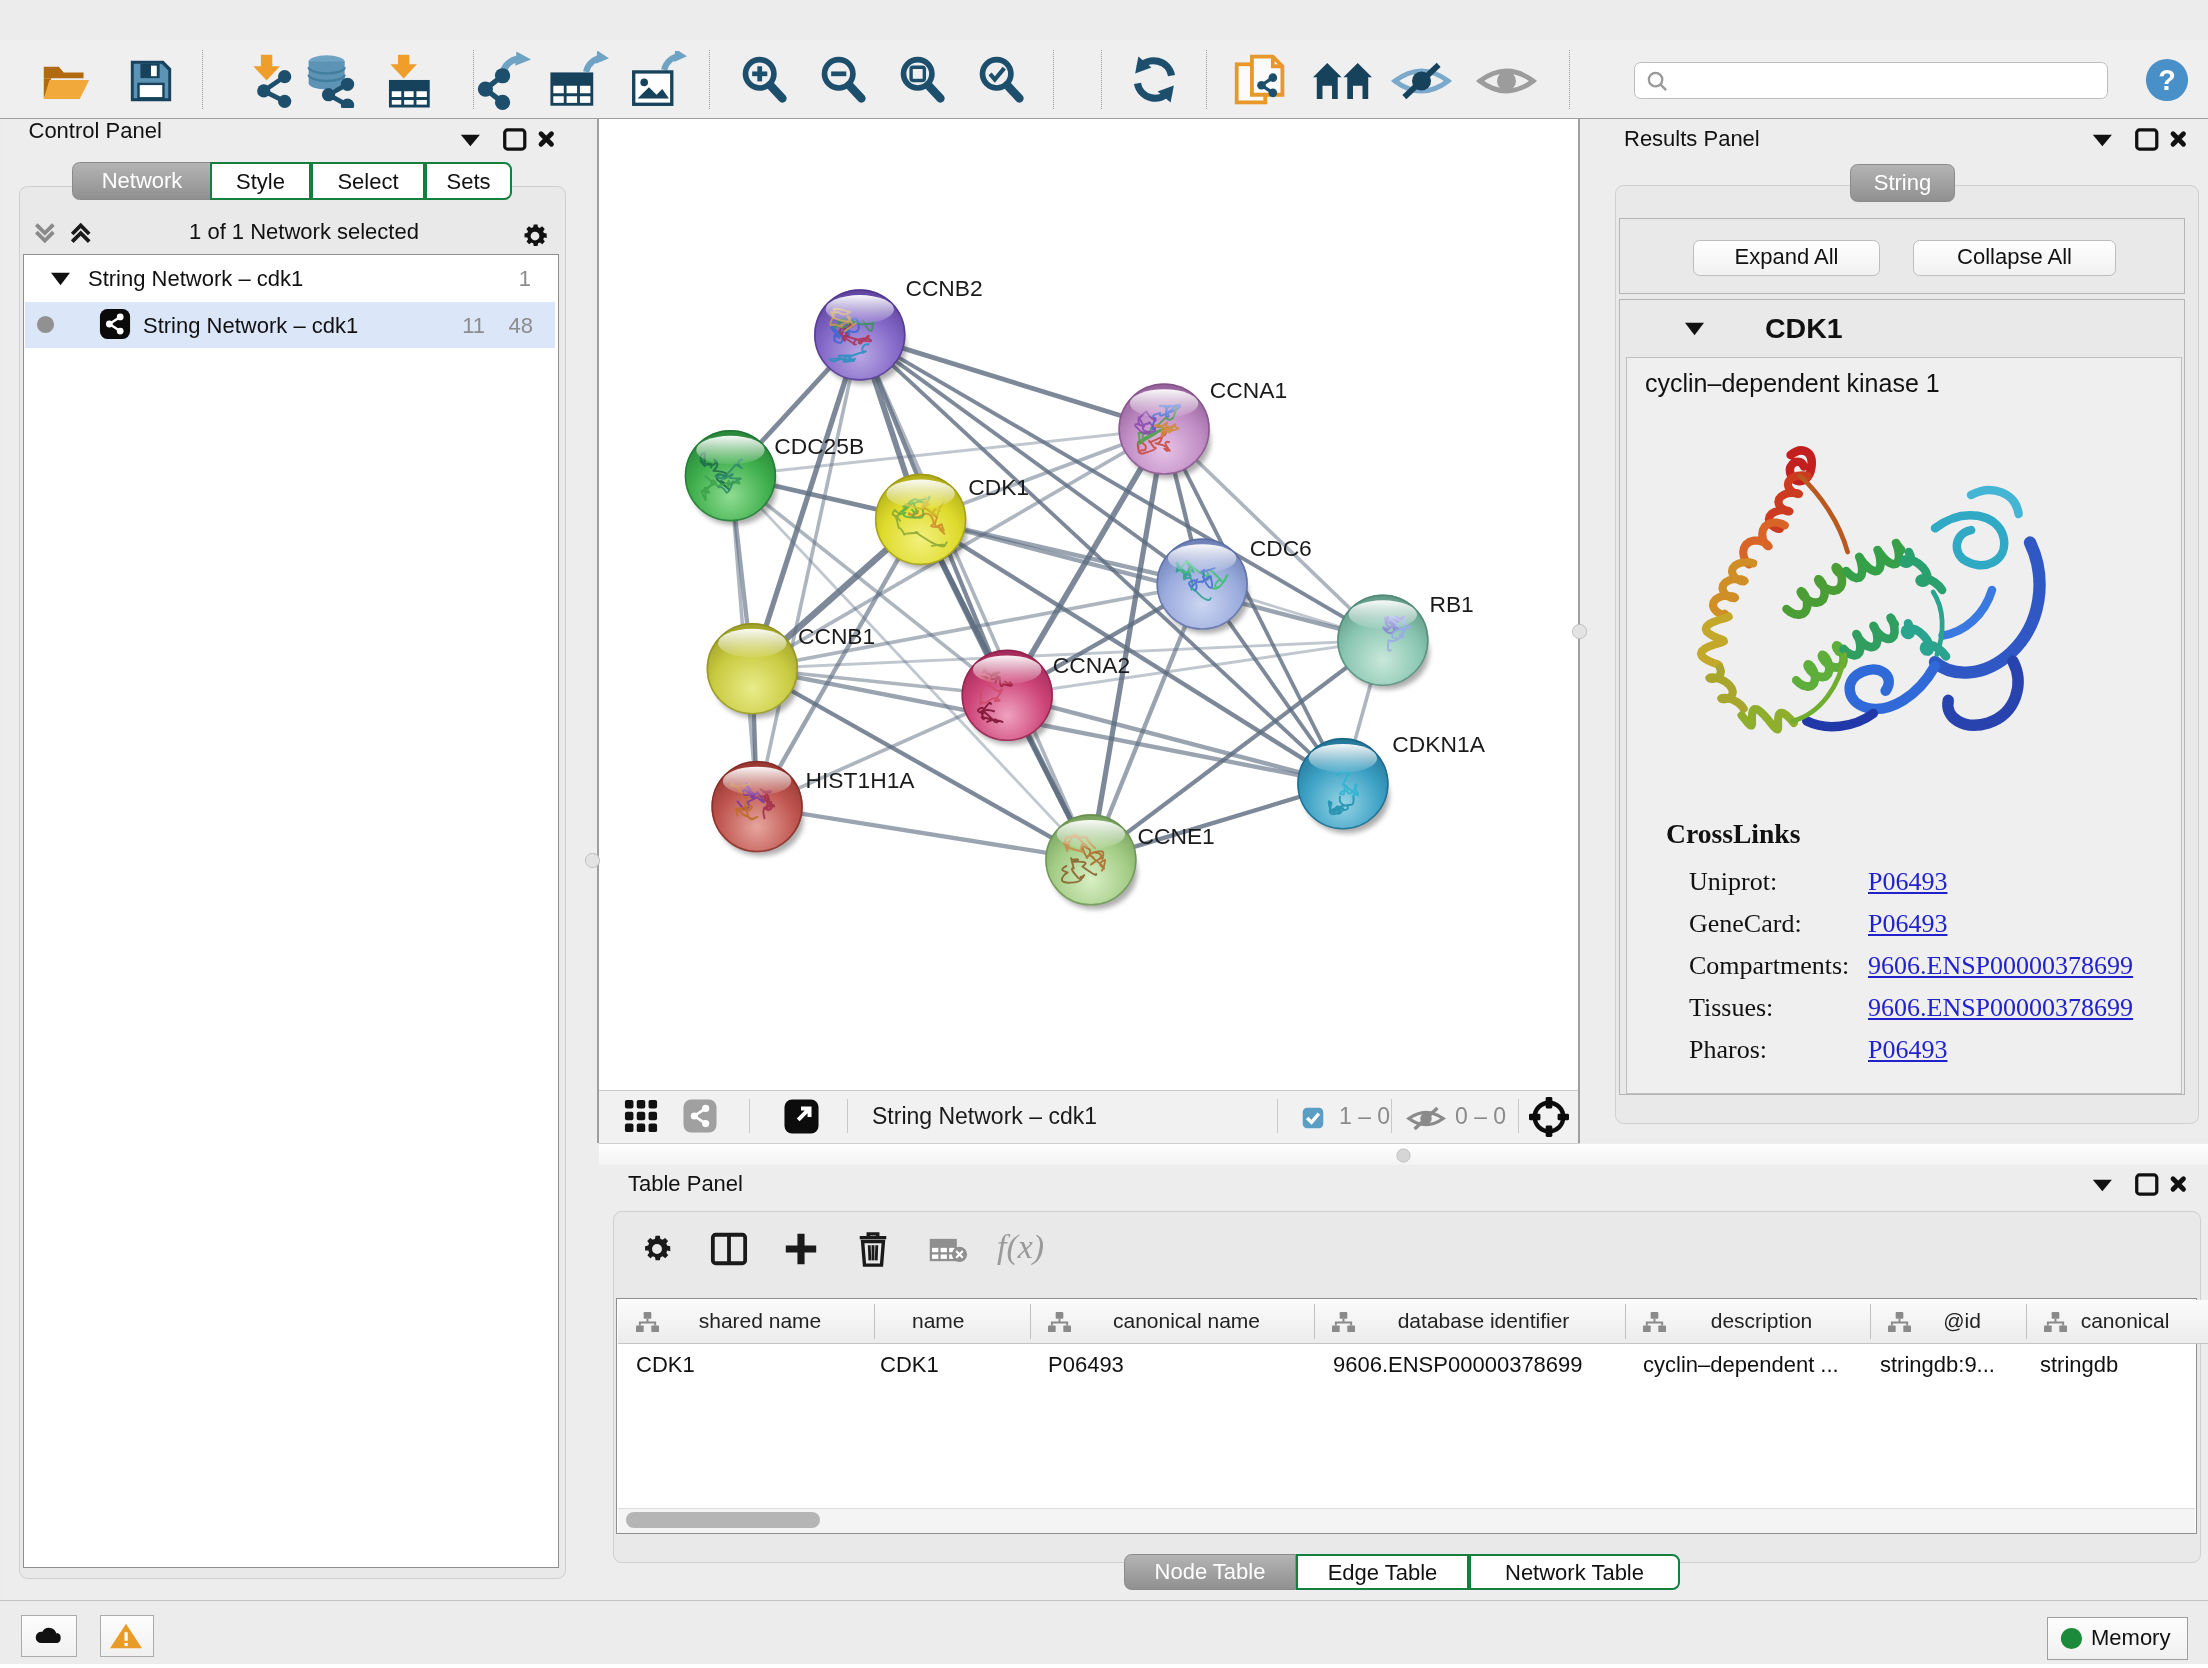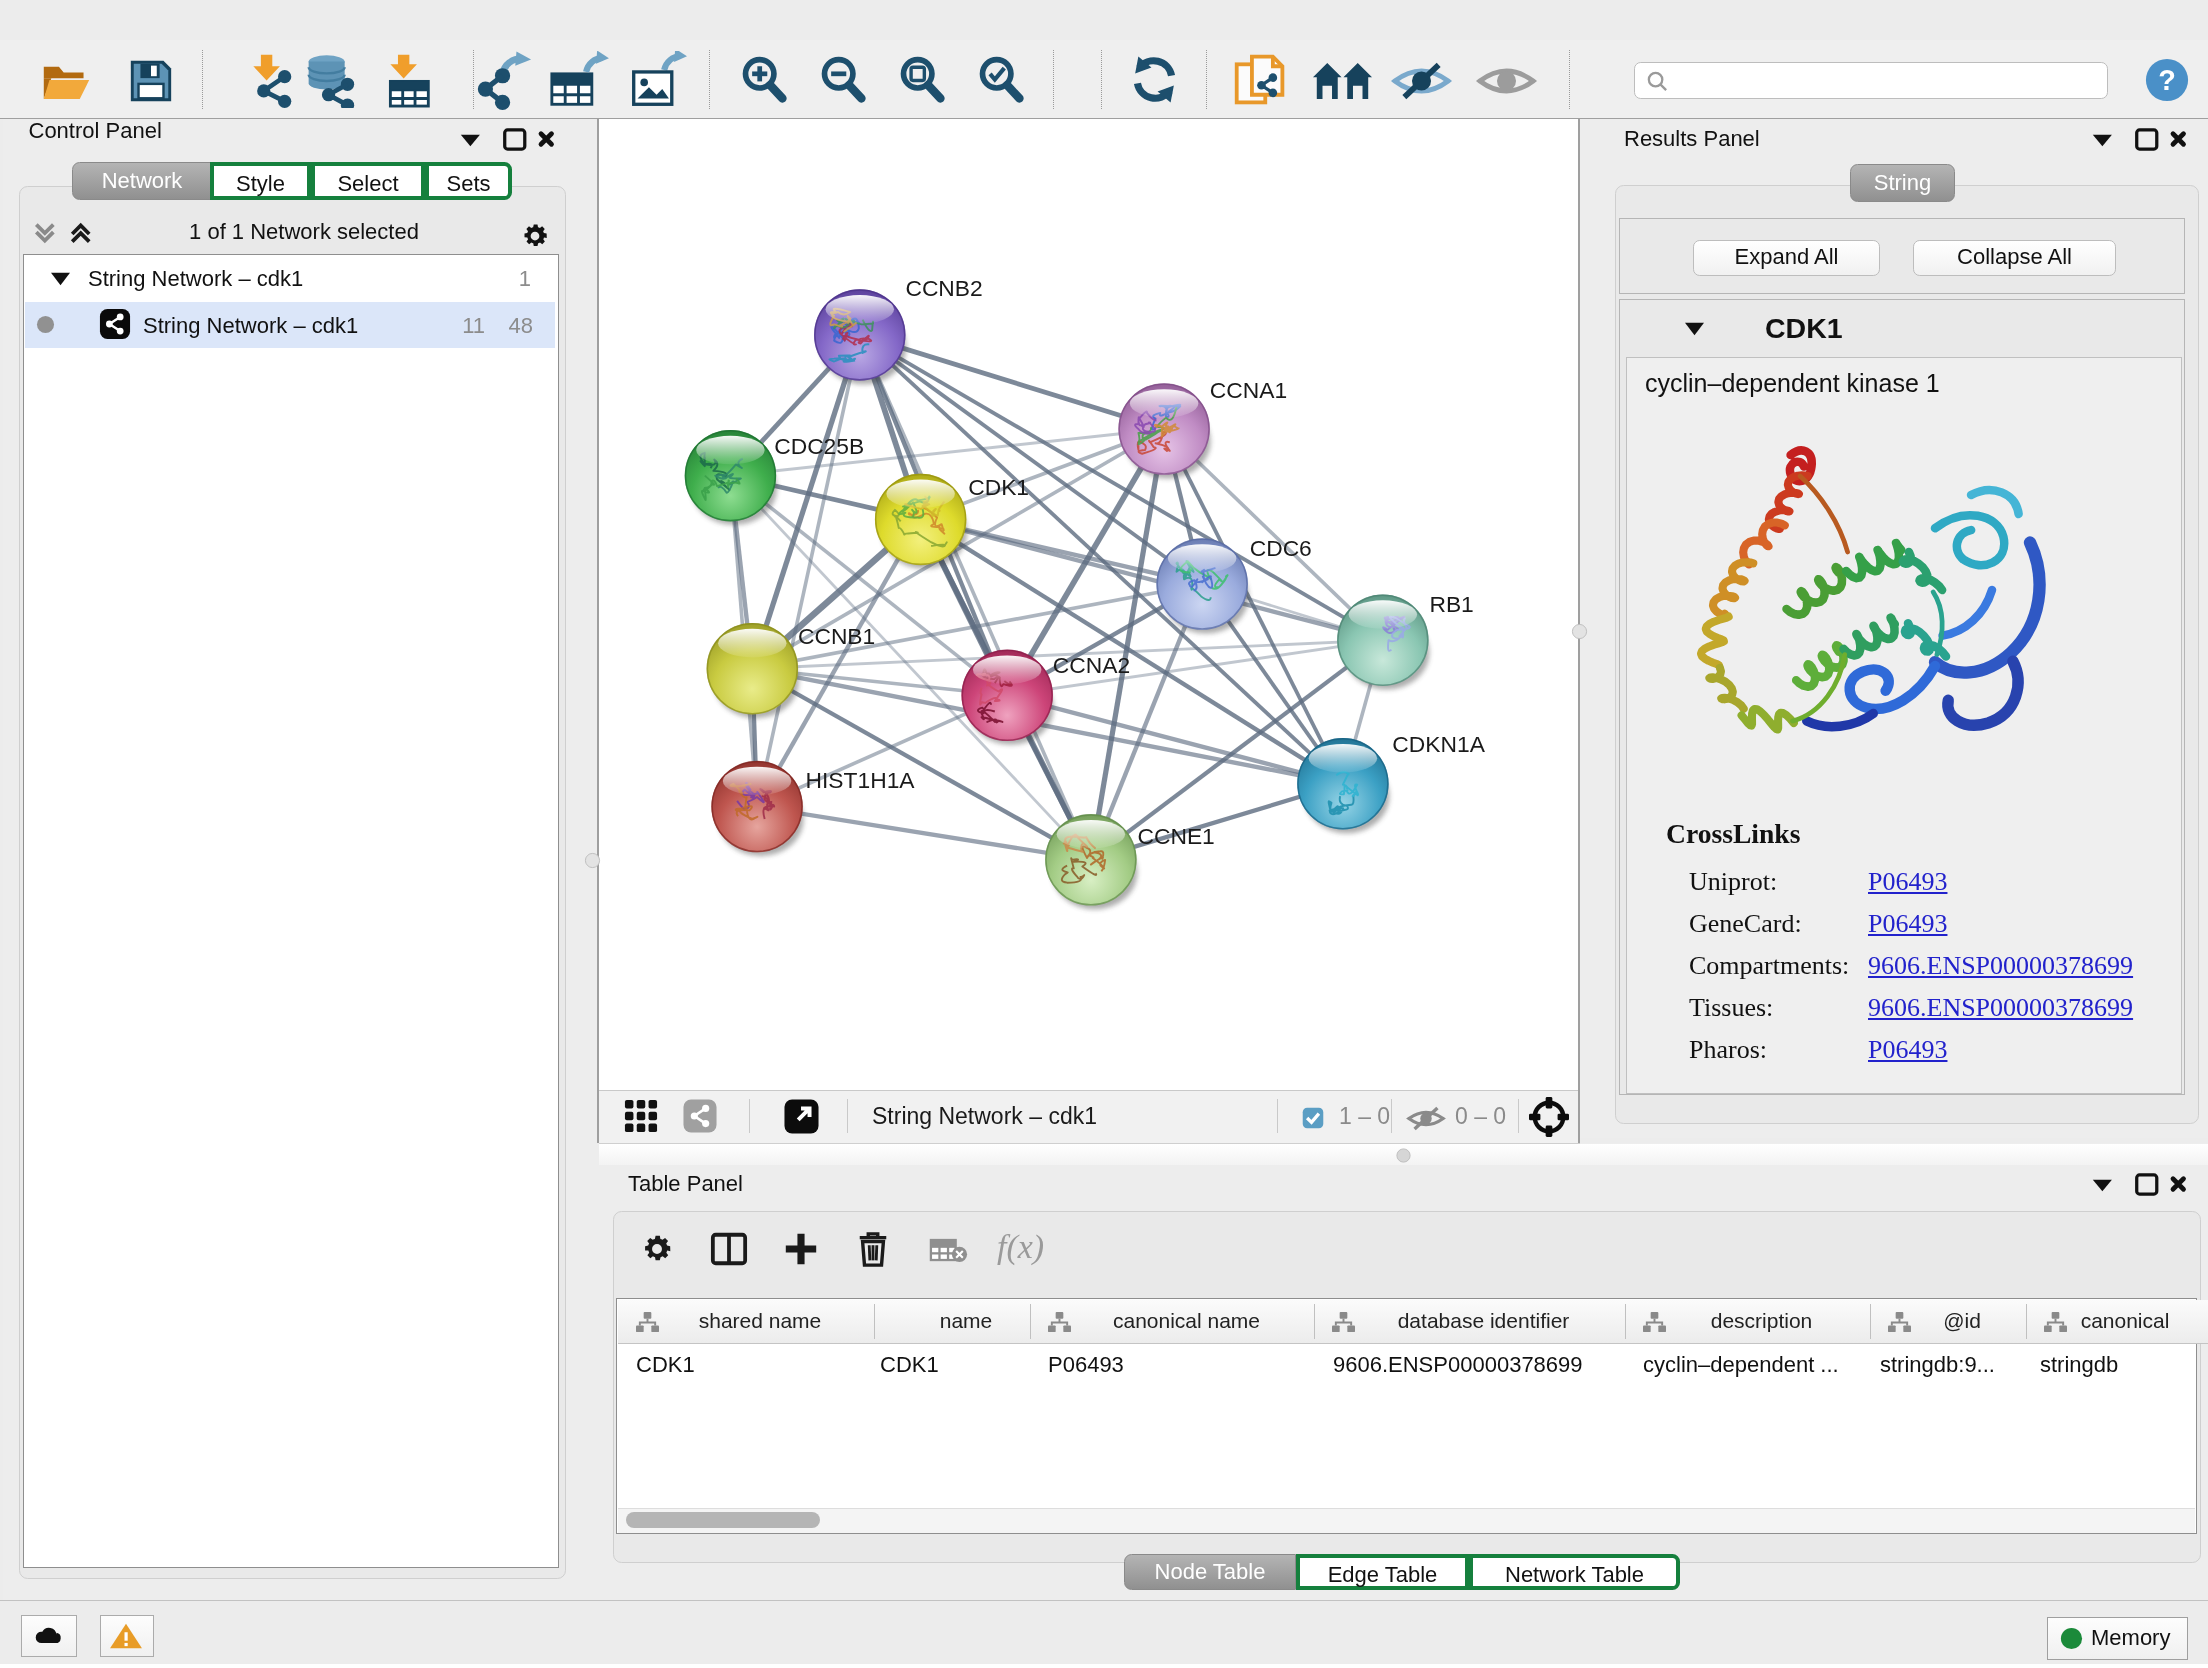--- a/index.html
+++ b/index.html
@@ -11,21 +11,21 @@
     border-radius:9.5px 9.5px 0 0;margin-top:44px;}
   .tl{position:absolute;top:11.4px;width:19px;height:19px;border-radius:50%;
       background:#8f8f93;border:1px solid #77777b;}
   .title{position:absolute;top:6.7px;left:0;width:2208px;text-align:center;
     font-size:26px;color:#3c3c3c;font-weight:500;}
   .toolbar{left:0;top:40px;width:2208px;height:78px;background:#efefef;
     border-bottom:1px solid #9f9f9f;}
   .tsep{position:absolute;top:9.5px;height:59px;width:0;border-left:1.9px dotted #9a9a9a;}
   
   .paneltitle{font-size:22px;color:#111;}
-  .tab{position:absolute;height:38px;background:#ffffff;border:4px solid #15803d;
+  .tab{position:absolute;height:38px;background:#ffffff;border:2px solid #15803d;
        font-size:22px;color:#111;text-align:center;box-sizing:border-box;}
   .tabsel{background:linear-gradient(#b4b4b4,#909090);color:#fff;border:1px solid #8a8a8a;}
   .panelbox{position:absolute;background:#e9e9e9;border:1px solid #cfcfcf;border-radius:8.6px;}
   .whitebox{position:absolute;background:#ffffff;border:1.9px solid #8e8e8e;}
   .mini{position:absolute;font-size:22px;color:#111;}
   .minigray{position:absolute;font-size:22px;color:#8c8c8c;}
   
   .rbtn{position:absolute;height:34px;background:linear-gradient(#ffffff,#f1f1f1);
     border:1px solid #bdbdbd;border-radius:6.7px;font-size:22px;color:#111;
     text-align:center;line-height:32px;}
@@ -629,21 +629,21 @@
       <svg class="abs" style="left:17px;top:10.5px;" width="25" height="23" viewBox="0 0 26 24">
   <g fill="#8a8a8a">
           <rect x="9" y="1" width="8" height="7" rx="1"></rect>
   <rect x="1" y="15" width="8" height="7" rx="1"></rect>
           <rect x="17" y="15" width="8" height="7" rx="1"></rect>
         </g>
   <path d="M13 8 L13 12 M5 15 L5 12 L21 12 L21 15" stroke="#8a8a8a" stroke-width="2" fill="none"></path>
 </svg>
 <div class="abs" style="left:38px;top:8.6px;width:208px;text-align:center;font-size:21px;color:#222;">shared name</div>
 <div class="abs" style="left:256px;top:3.8px;width:1px;height:35px;background:#c0c0c0;"></div>
-<div class="abs" style="left:294px;top:8.6px;width:108px;text-align:center;font-size:21px;color:#222;">name</div>
+<div class="abs" style="left:294px;top:8.6px;width:108px;font-size:21px;color:#222;">name</div>
 <div class="abs" style="left:412px;top:3.8px;width:1px;height:35px;background:#c0c0c0;"></div>
 <svg class="abs" style="left:429px;top:10.5px;" width="25" height="23" viewBox="0 0 26 24">
   <g fill="#8a8a8a">
           <rect x="9" y="1" width="8" height="7" rx="1"></rect>
   <rect x="1" y="15" width="8" height="7" rx="1"></rect>
           <rect x="17" y="15" width="8" height="7" rx="1"></rect>
         </g>
   <path d="M13 8 L13 12 M5 15 L5 12 L21 12 L21 15" stroke="#8a8a8a" stroke-width="2" fill="none"></path>
 </svg>
 <div class="abs" style="left:450px;top:8.6px;width:237px;text-align:center;font-size:21px;color:#222;">canonical name</div>

